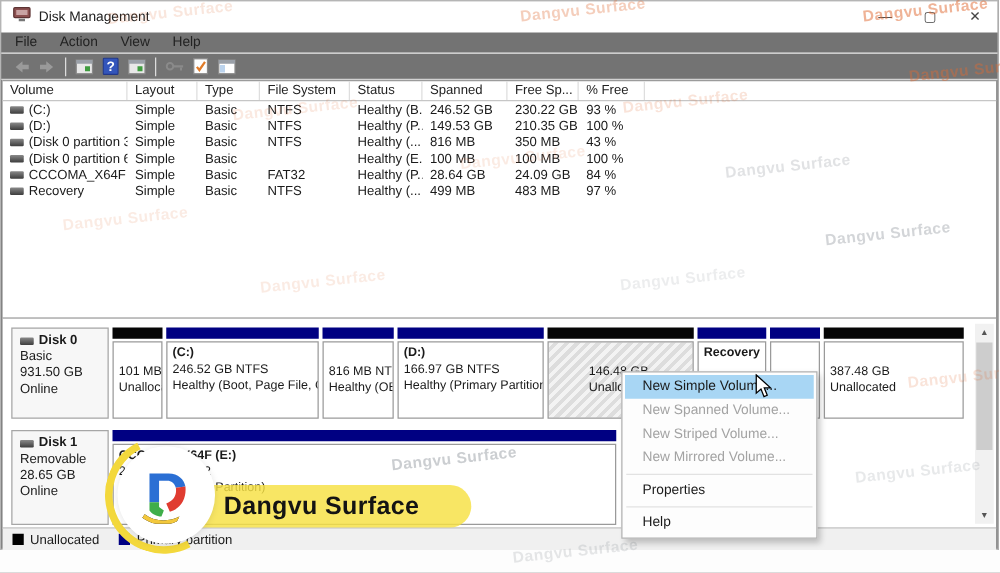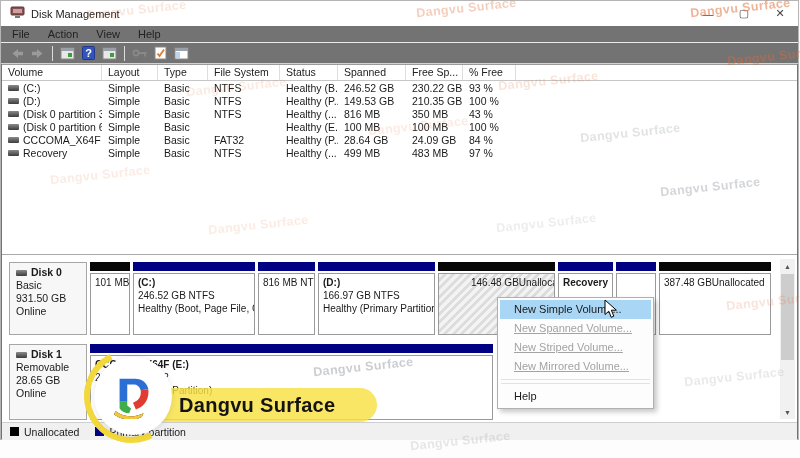--- a/index.html
+++ b/index.html
@@ -34,21 +34,21 @@
   .graph-panel { position:absolute; left:1px; right:1px; top:253px; height:168px; background:#fff; border-top:1px solid #a9a9a9; }
   .band { position:absolute; left:7px; display:flex; }
   .disk-label { width:78px; background:#f7f7f7; border:1px solid #a6a6a6; padding:3px 2px 0 6px; font-size:10.5px; line-height:13px; flex:0 0 auto; }
   .disk-name { display:flex; align-items:center; gap:4px; font-weight:bold; }
   .parts { display:flex; margin-left:3px; }
   .part { display:flex; flex-direction:column; margin-right:3px; }
   .pbar { height:9px; width:100%; }
   .navy { background:#000082; }
   .blk  { background:#060606; }
   .pbox { flex:1; margin-top:2px; border:1px solid #9a9a9a; background:#fff; padding:2px 4px; overflow:hidden; font-size:10px; line-height:13px; white-space:nowrap; }
-  .pbox.centered { display:flex; flex-direction:row; }
+  .pbox.centered { display:flex; flex-direction:column; justify-content:center; }
   .pbox.hatched { background:repeating-linear-gradient(135deg,#f3f3f3 0 3px,#ddднdd 3px 6px);padding-left:32px; }
   .pbox.hatched { background:repeating-linear-gradient(135deg,#f3f3f3 0 3px,#dddddd 3px 6px); }
   .pname { font-weight:bold; }
   .band0 { top:7px; height:73px; }
   .band1 { top:89px; height:76px; }
 
   .vscroll { position:absolute; right:2px; top:4px; width:15px; height:160px; background:#f1f1f1; }
   .vs-arrow { position:absolute; left:0; width:15px; height:14px; display:flex; align-items:center; justify-content:center; font-size:7px; color:#555; }
   .vs-up { top:0; } .vs-down { bottom:0; }
   .vs-thumb { position:absolute; left:1px; top:15px; width:13px; height:86px; background:#cdcdcd; }
@@ -57,21 +57,21 @@
   .statusbar { position:absolute; left:1px; right:1px; top:421px; height:18px; background:#f0f0f0; border-top:1px solid #cfcfcf; display:flex; align-items:center; padding-left:8px; gap:16px; }
   .legend-item { display:flex; align-items:center; gap:5px; font-size:10.5px; }
   .sw { width:9px; height:9px; }
   .sw-unalloc { background:#000000; }
   .sw-primary { background:#000082; }
 
   
   .ctx { position:absolute; left:497px; top:297px; width:157px; background:#fdfdfd; border:1px solid #b0b0b0; box-shadow:3px 3px 5px rgba(0,0,0,0.22); padding:2px 0; z-index:50; }
   .ctx-item { height:19px; line-height:19px; font-size:11px; padding-left:14px; margin:0 2px; color:#1a1a1a; white-space:nowrap; }
   .ctx-item.hl { background:#a8d6f4; }
-  .ctx-item.dis { color:#a3a3a3;text-decoration:underline; }
+  .ctx-item.dis { color:#a3a3a3; }
   .ctx-sep { height:1px; background:#e2e2e2; margin:3px 3px; }
   .cursor { position:absolute; left:604px; top:299px; z-index:60; }
 
   
   .wm { position:absolute; font-size:12.5px; font-weight:bold; letter-spacing:.4px; transform:rotate(-6deg); white-space:nowrap; pointer-events:none; z-index:30; }
   .wm.o { color:#e06a32; } .wm.g { color:#8d939a; }
   .logo-wrap { position:absolute; left:0; top:0; z-index:40; pointer-events:none; }
   .logo-pill { position:absolute; left:127px; top:388px; width:250px; height:34px; border-radius:17px; background:rgba(247,224,66,0.82); }
   .logo-text { display:block; margin-left:52px; line-height:34px; font-size:20px; font-weight:bold; color:#141414; letter-spacing:.3px; }
   .logo-crescent { position:absolute; left:84px; top:349px; width:94px; height:94px; border-radius:50%; border:6px solid transparent; border-left-color:#f3d83c; border-bottom-color:#f3d83c; transform:rotate(18deg); }
@@ -364,20 +364,21 @@
       </div>
     </div>
   </div>
 
   <div class="ctx">
     <div class="ctx-item hl">New Simple Volume...</div>
     <div class="ctx-item dis">New Spanned Volume...</div>
     <div class="ctx-item dis">New Striped Volume...</div>
     <div class="ctx-item dis">New Mirrored Volume...</div>
     <div class="ctx-sep"></div>
+    <div class="ctx-item">Properties</div>
     <div class="ctx-sep"></div>
     <div class="ctx-item">Help</div>
   </div>
 
   <div class="cursor">
     <svg width="14" height="21" viewBox="0 0 14 21">
         <path d="M1 1 L1 15.5 L4.8 12.2 L7.2 18.3 L9.8 17.2 L7.4 11.2 L12.4 11.2 Z" fill="#fff" stroke="#000" stroke-width="1"></path>
       </svg>
   </div>
 

